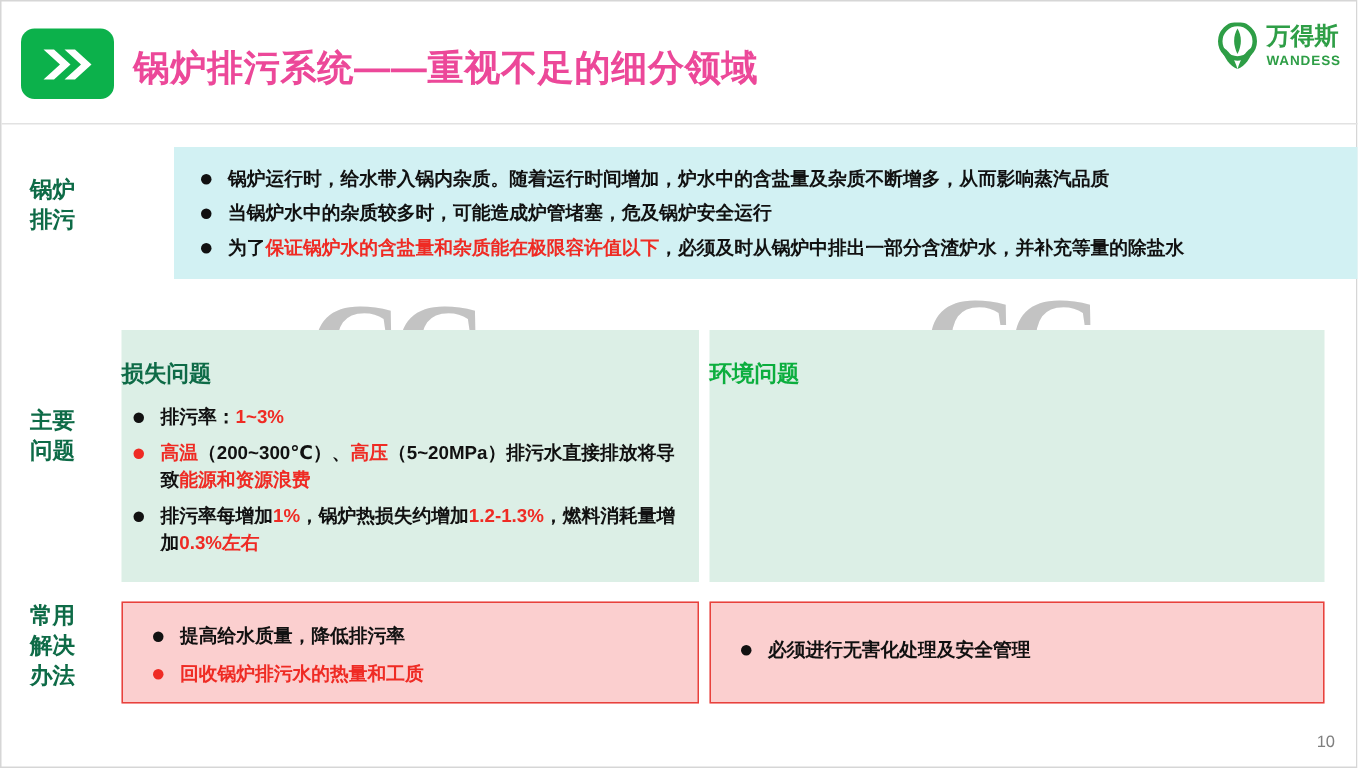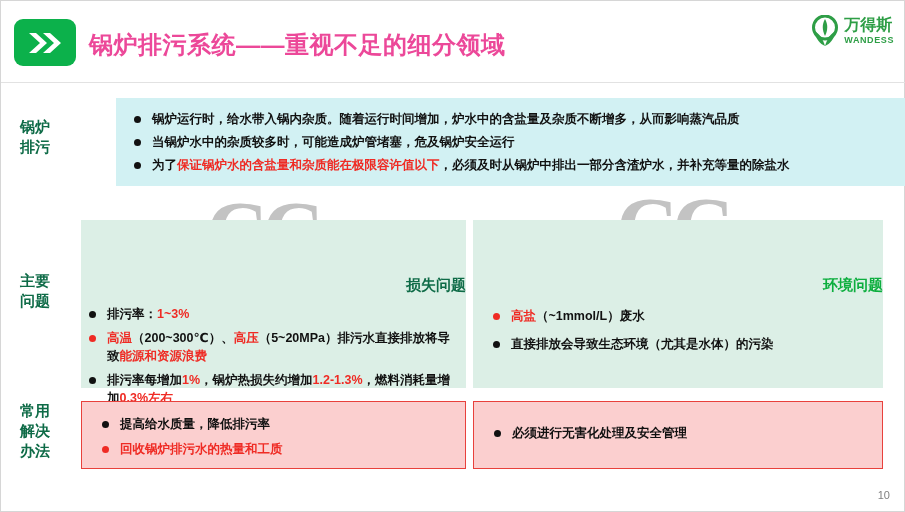--- a/index.html
+++ b/index.html
@@ -99,26 +99,25 @@
   .box-mint  { background: #dcefe6; }
   .box-pink  { background: #fbcfcf; border: 1px solid #e8413c; }
 
   #box-overview { left: 67px; top: 97px; width: 830px; height: 88px; margin-left: 48px; }
   #box-loss     { left: 80px; top: 219px; width: 385px; height: 168px; }
   #box-env      { left: 472px; top: 219px; width: 410px; height: 168px; }
   #box-sol-left { left: 80px; top: 400px; width: 385px; height: 68px; }
   #box-sol-right{ left: 472px; top: 400px; width: 410px; height: 68px; }
 
   .box-title {
-    text-align: right;
+    text-align: left;
     font-size: 15px;
     font-weight: bold;
     color: #0e6b47;
     padding-top: 20px;
-    margin-top: 36px;
   }
   #box-env .box-title { color: #0cae3e; }
 
   ul.bullets { list-style: none; margin: 0; padding: 0; }
   ul.bullets li {
     position: relative;
     padding-left: 24px;
     font-size: 12.5px;
     line-height: 18px;
     color: #111111;
@@ -217,24 +216,20 @@
     <div class="box-title">损失问题</div>
     <ul class="bullets">
         <li><span>排污率：</span><span class="red">1~3%</span></li>
         <li class="red-dot"><span class="red">高温</span><span>（200~300℃）、</span><span class="red">高压</span><span>（5~20MPa）排污水直接排放将导致</span><span class="red">能源和资源浪费</span></li>
         <li><span>排污率每增加</span><span class="red">1%</span><span>，锅炉热损失约增加</span><span class="red">1.2-1.3%</span><span>，燃料消耗量增加</span><span class="red">0.3%左右</span></li>
       </ul>
   </div>
 
   <div class="box box-mint" id="box-env">
     <div class="box-title">环境问题</div>
-    <ul class="bullets">
-        <li class="red-dot"><span class="red">高盐</span><span>（~1mmol/L）废水</span></li>
-        <li><span>直接排放会导致生态环境（尤其是水体）的污染</span></li>
-      </ul>
   </div>
 
   <div class="box box-pink" id="box-sol-right">
     <ul class="bullets">
         <li><span>必须进行无害化处理及安全管理</span></li>
       </ul>
   </div>
 
   <div class="box box-pink" id="box-sol-left">
     <ul class="bullets">

